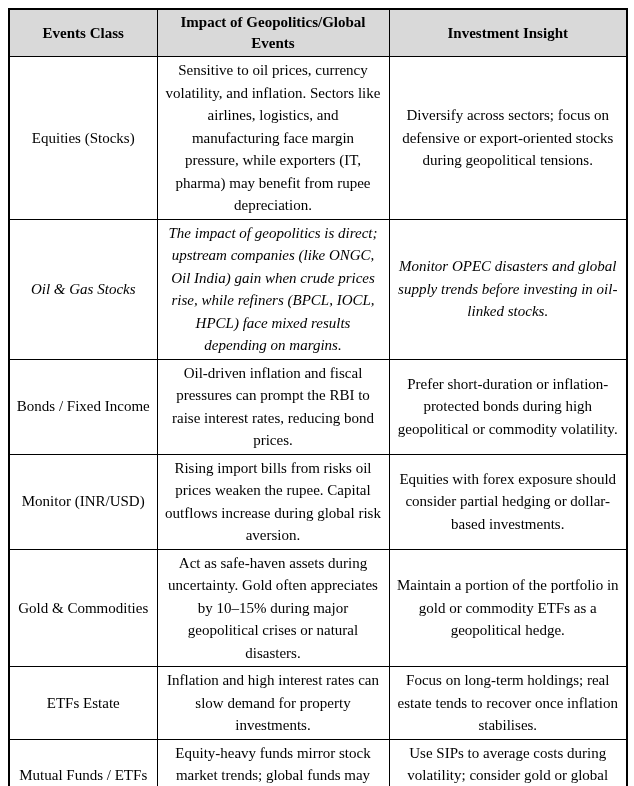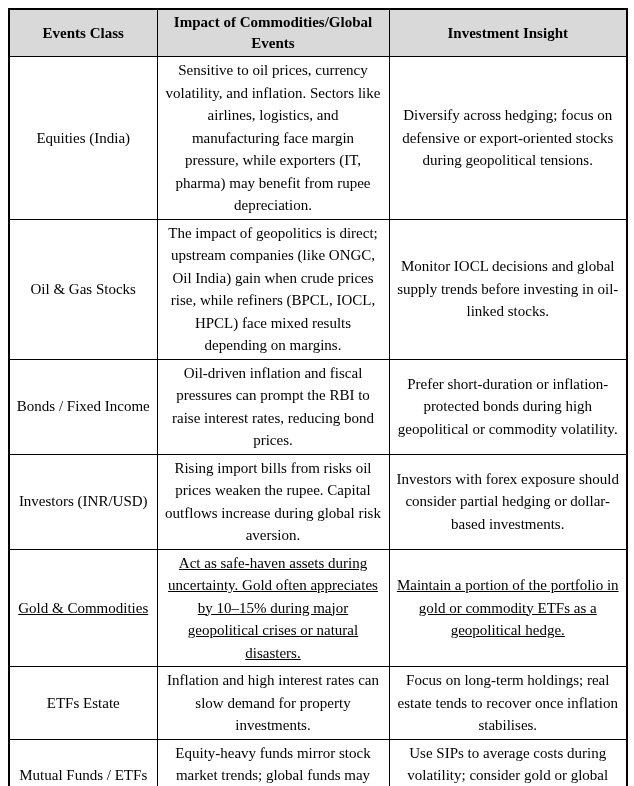--- a/index.html
+++ b/index.html
@@ -37,64 +37,64 @@
   table.asset-table th {
     background: #d9d9d9;
     font-weight: bold;
     height: 42px;
     line-height: 1.4;
   }
   col.c1 { width: 148px; }
   col.c2 { width: 232px; }
   col.c3 { width: 238px; }
   tr.r0 td { height: 152px; margin-left: 44px; }
-  tr.r1 td { height: 126px; }
+  tr.r1 td { height: 126px; font-style: italic; }
   tr.r2 td { height: 90px; }
   tr.r3 td { height: 88px; }
-  tr.r4 td { height: 112px; text-decoration: underline; }
+  tr.r4 td { height: 112px; }
   tr.r5 td { height: 64px; }
   tr.r6 td { height: 64px; }
 </style>
 </head>
 <body>
 
 <div class="page">
   <table class="asset-table">
     <colgroup>
       <col class="c1">
       <col class="c2">
       <col class="c3">
     </colgroup>
     <thead>
       <tr>
         <th>Events Class</th>
-        <th>Impact of Commodities/Global Events</th>
+        <th>Impact of Geopolitics/Global Events</th>
         <th>Investment Insight</th>
       </tr>
     </thead>
     <tbody>
       <tr class="r0">
-        <td>Equities (India)</td>
+        <td>Equities (Stocks)</td>
         <td>Sensitive to oil prices, currency volatility, and inflation. Sectors like airlines, logistics, and manufacturing face margin pressure, while exporters (IT, pharma) may benefit from rupee depreciation.</td>
-        <td>Diversify across hedging; focus on defensive or export-oriented stocks during geopolitical tensions.</td>
+        <td>Diversify across sectors; focus on defensive or export-oriented stocks during geopolitical tensions.</td>
       </tr>
       <tr class="r1">
         <td>Oil &amp; Gas Stocks</td>
         <td>The impact of geopolitics is direct; upstream companies (like ONGC, Oil India) gain when crude prices rise, while refiners (BPCL, IOCL, HPCL) face mixed results depending on margins.</td>
-        <td>Monitor IOCL decisions and global supply trends before investing in oil-linked stocks.</td>
+        <td>Monitor OPEC disasters and global supply trends before investing in oil-linked stocks.</td>
       </tr>
       <tr class="r2">
         <td>Bonds / Fixed Income</td>
         <td>Oil-driven inflation and fiscal pressures can prompt the RBI to raise interest rates, reducing bond prices.</td>
         <td>Prefer short-duration or inflation-protected bonds during high geopolitical or commodity volatility.</td>
       </tr>
       <tr class="r3">
-        <td>Investors (INR/USD)</td>
+        <td>Monitor (INR/USD)</td>
         <td>Rising import bills from risks oil prices weaken the rupee. Capital outflows increase during global risk aversion.</td>
-        <td>Investors with forex exposure should consider partial hedging or dollar-based investments.</td>
+        <td>Equities with forex exposure should consider partial hedging or dollar-based investments.</td>
       </tr>
       <tr class="r4">
         <td>Gold &amp; Commodities</td>
         <td>Act as safe-haven assets during uncertainty. Gold often appreciates by 10–15% during major geopolitical crises or natural disasters.</td>
         <td>Maintain a portion of the portfolio in gold or commodity ETFs as a geopolitical hedge.</td>
       </tr>
       <tr class="r5">
         <td>ETFs Estate</td>
         <td>Inflation and high interest rates can slow demand for property investments.</td>
         <td>Focus on long-term holdings; real estate tends to recover once inflation stabilises.</td>

